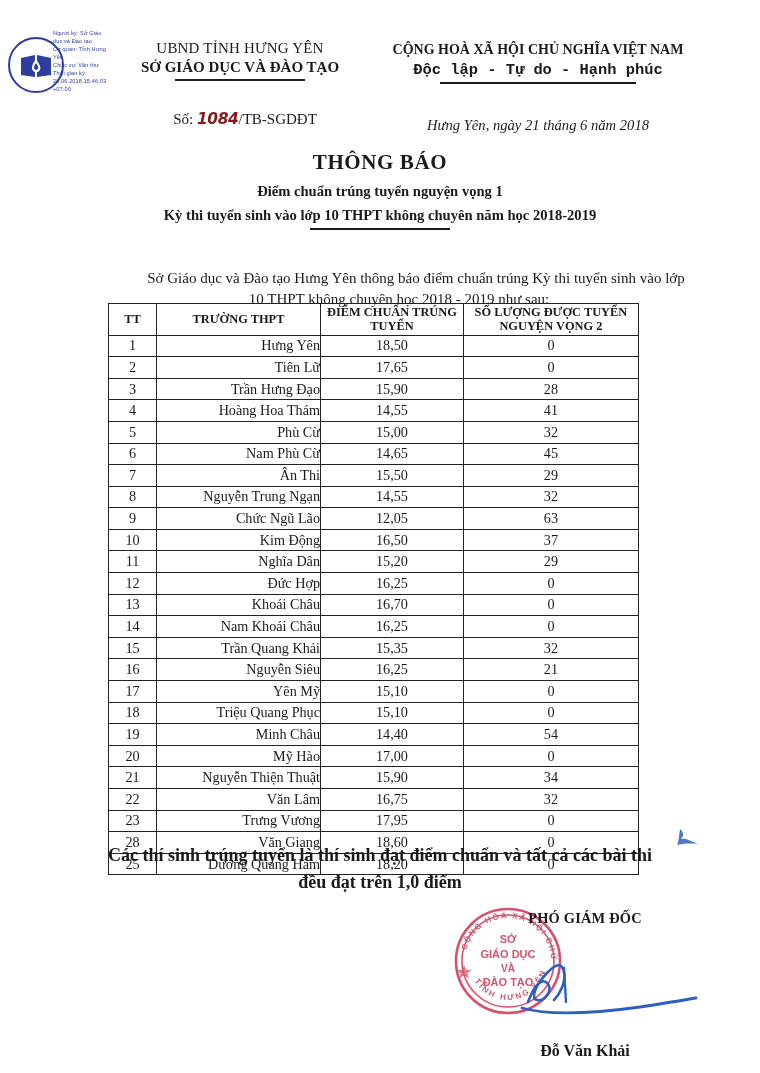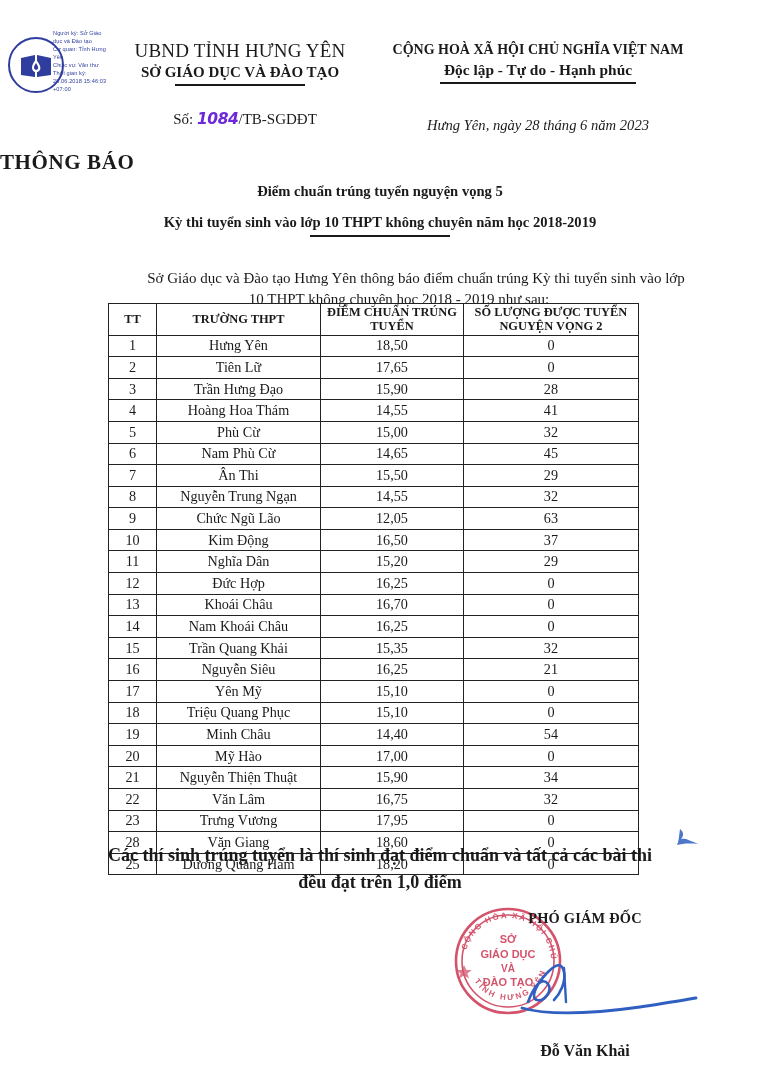--- a/index.html
+++ b/index.html
@@ -58,21 +58,21 @@
   .sig-text div { white-space: normal; }
 
   .hdr-org {
     position: absolute;
     left: 120px;
     top: 40px;
     width: 240px;
     text-align: center;
   }
   .hdr-org .l1 {
-    font-size: 19px;
+    font-size: 15px;
     letter-spacing: 0.2px;
     white-space: nowrap;
   }
   .hdr-org .l2 {
     font-size: 15px;
     font-weight: bold;
     margin-top: 2px;
     white-space: nowrap;
   }
   .hdr-org .rule {
@@ -85,21 +85,21 @@
     position: absolute;
     left: 120px;
     top: 110px;
     width: 250px;
     text-align: center;
     font-size: 15px;
     white-space: nowrap;
   }
   .so-num {
     font-family: "DejaVu Sans", sans-serif;
-    color: #6d28d9;
+    color: #7f1d1d;
     font-style: italic;
     font-weight: bold;
     font-size: 15.5px;
     letter-spacing: -0.4px;
   }
 
   .hdr-nation {
     position: absolute;
     left: 358px;
     top: 42px;
@@ -109,20 +109,21 @@
   .hdr-nation .l1 {
     font-size: 14px;
     font-weight: bold;
     white-space: nowrap;
   }
   .hdr-nation .l2 {
     font-size: 15.4px;
     font-weight: bold;
     margin-top: 3px;
     white-space: nowrap;
+    font-family: Liberation Mono, monospace;
   }
   .hdr-nation .rule {
     width: 196px;
     height: 1.8px;
     background: #1a1a1a;
     margin: 3px auto 0 auto;
   }
   .hdr-date {
     position: absolute;
     left: 358px;
@@ -133,36 +134,36 @@
     font-style: italic;
     white-space: nowrap;
   }
 
   
   .doc-title {
     position: absolute;
     left: 0;
     top: 150px;
     width: 760px;
-    text-align: left;
+    text-align: center;
     font-size: 21px;
     font-weight: bold;
     letter-spacing: 0.6px;
   }
   .doc-sub {
     position: absolute;
     left: 0;
     top: 183px;
     width: 760px;
     text-align: center;
     font-size: 14.6px;
     font-weight: bold;
   }
   .doc-sub .s1 { display: block; }
-  .doc-sub .s2 { display: block; margin-top: 14px; }
+  .doc-sub .s2 { display: block; margin-top: 7px; }
   .doc-sub .rule {
     width: 140px;
     height: 1.5px;
     background: #1a1a1a;
     margin: 4px auto 0 auto;
   }
 
   .body-para {
     position: absolute;
     left: 108px;
@@ -198,21 +199,21 @@
   .col-tt    { width: 52px; }
   .col-name  { width: 180px; }
   .col-score { width: 157px; }
   .col-quota { width: 193px; }
 
   table.scores tbody td {
     height: 20.6px;
     font-size: 14.2px;
   }
   td.c-tt    { text-align: center; }
-  td.c-name  { text-align: center; padding-left: 8px; margin-top: 12px; }
+  td.c-name  { text-align: right; padding-left: 8px; margin-top: 12px; }
   td.c-score { text-align: center; }
   td.c-quota { text-align: center; }
 
   
   .note {
     position: absolute;
     left: 0;
     top: 842px;
     width: 760px;
     text-align: center;
@@ -306,25 +307,25 @@
     <span>Số:</span>
     <span class="so-num">1084</span><span>/TB-SGDĐT</span>
   </div>
 
   <div class="hdr-nation">
     <div class="l1">CỘNG HOÀ XÃ HỘI CHỦ NGHĨA VIỆT NAM</div>
     <div class="l2">Độc lập - Tự do - Hạnh phúc</div>
     <div class="rule"></div>
   </div>
 
-  <div class="hdr-date">Hưng Yên, ngày 28 tháng 6 năm 2023</div>
+  <div class="hdr-date">Hưng Yên, ngày 21 tháng 6 năm 2018</div>
 
   <div class="doc-title">THÔNG BÁO</div>
   <div class="doc-sub">
-    <span class="s1">Điểm chuẩn trúng tuyển nguyện vọng 5</span>
+    <span class="s1">Điểm chuẩn trúng tuyển nguyện vọng 1</span>
     <span class="s2">Kỳ thi tuyển sinh vào lớp 10 THPT không chuyên năm học 2018-2019</span>
     <div class="rule"></div>
   </div>
 
   <div class="body-para">Sở Giáo dục và Đào tạo Hưng Yên thông báo điểm chuẩn trúng Kỳ thi tuyển sinh vào lớp 10 THPT không chuyên học 2018 - 2019 như sau:</div>
 
   <table class="scores">
     <colgroup>
       <col class="col-tt">
         <col class="col-name">

